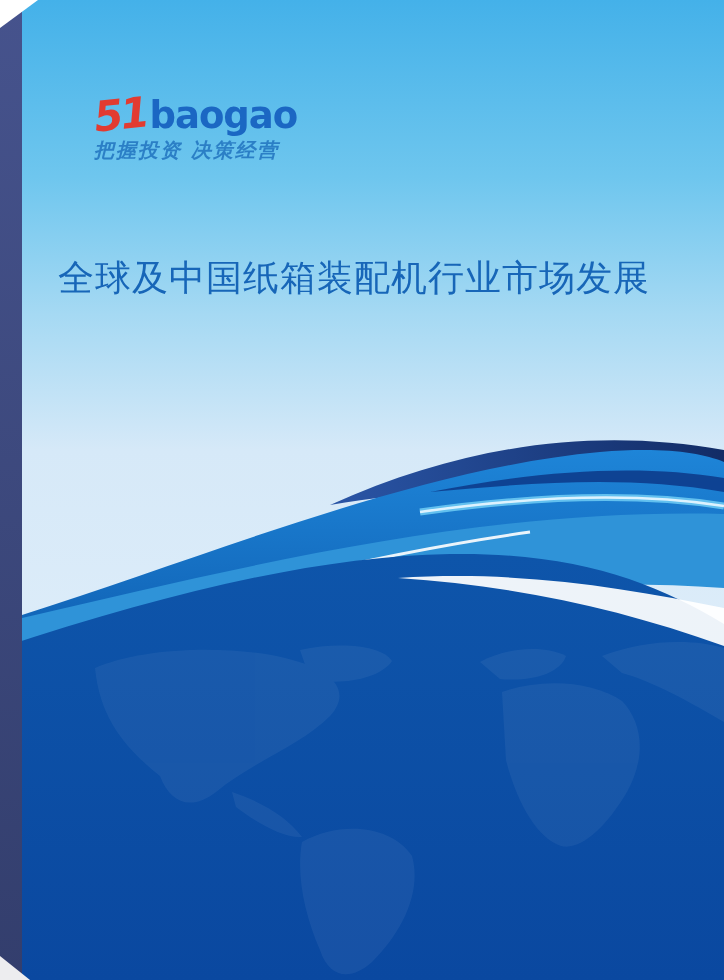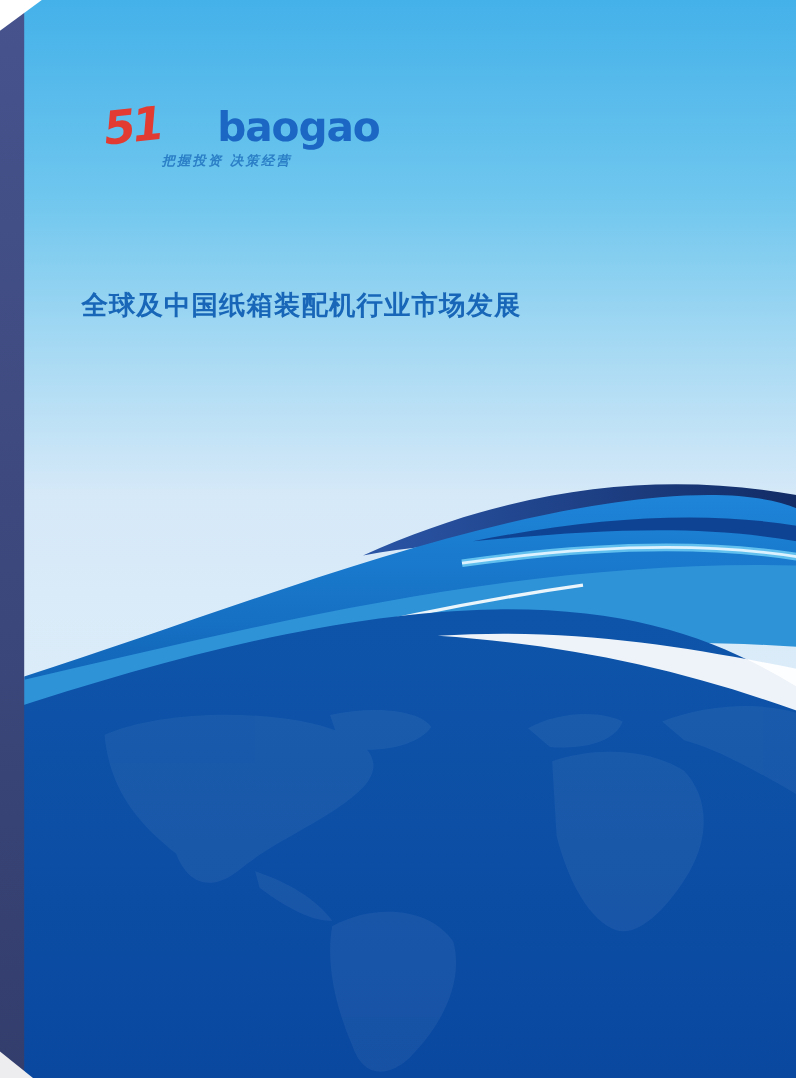--- a/index.html
+++ b/index.html
@@ -13,32 +13,32 @@
   .logo{position:absolute;left:94px;top:92px;line-height:1;white-space:nowrap;}
   .logo-row{display:flex;align-items:flex-end;}
   .logo-prefix{
     color:var(--logo-red,#e23b31);
     font-size:42px;font-weight:700;font-style:italic;
     transform:rotate(-6deg) translateY(2px);
     display:inline-block;letter-spacing:-3px;margin-right:3px;
   }
   .logo-name{
     color:var(--logo-blue,#1b67c3);
-    font-size:37px;font-weight:700;letter-spacing:-1px;margin-left:48px;
+    font-size:37px;font-weight:700;letter-spacing:-1px;
   }
   .logo-tagline{
-    margin-top:6px;margin-left:53px;
+    margin-top:6px;
     color:var(--tagline-blue,#2b7fc6);
-    font-size:12px;font-weight:700;font-style:italic;letter-spacing:2px;
+    font-size:20px;font-weight:700;font-style:italic;letter-spacing:2px;
   }
   
   .title{
-    position:absolute;left:74px;top:254px;width:610px;
+    position:absolute;left:58px;top:254px;width:610px;
     color:var(--title-blue,#1766b8);
-    font-size:24px;line-height:47px;font-weight:700;letter-spacing:1px;
+    font-size:36px;line-height:47px;font-weight:400;letter-spacing:1px;
   }
   .title div{white-space:nowrap;}
 </style>
 </head>
 <body>
 
 <div class="page">
 
   <svg class="bg-svg" viewBox="0 0 724 980" preserveAspectRatio="none" aria-hidden="true">
     <defs>

